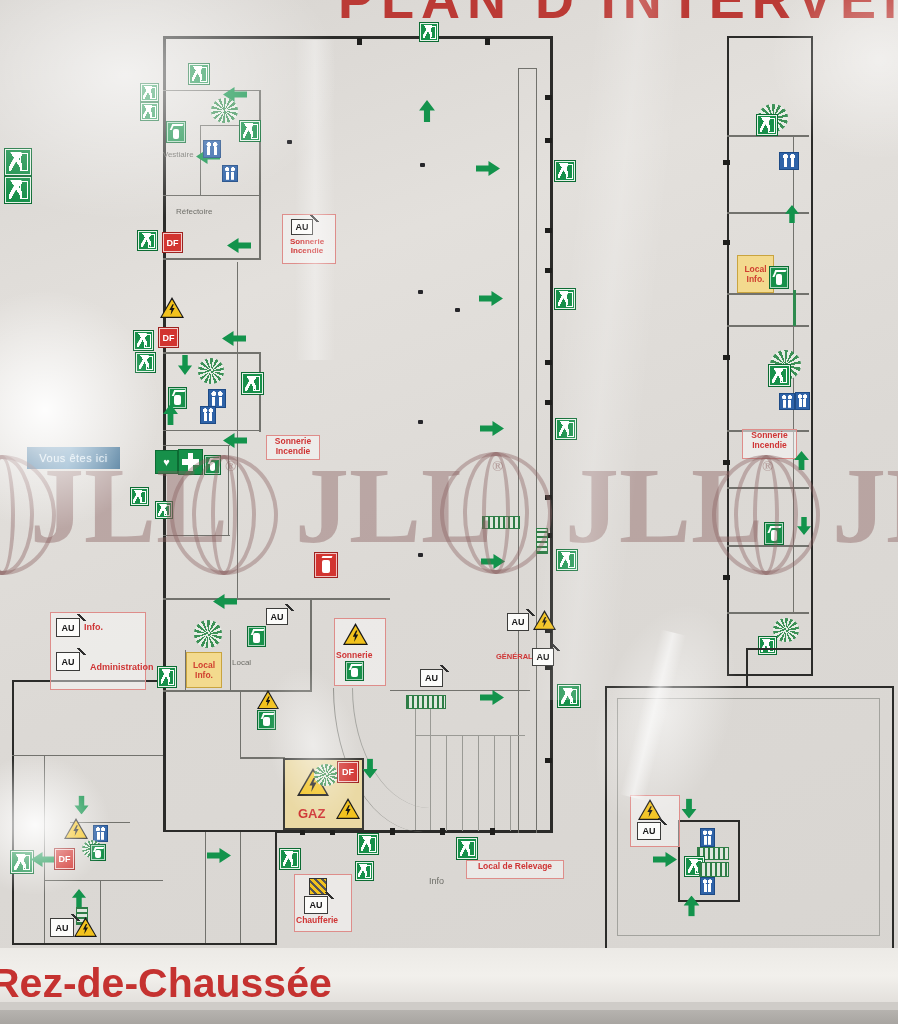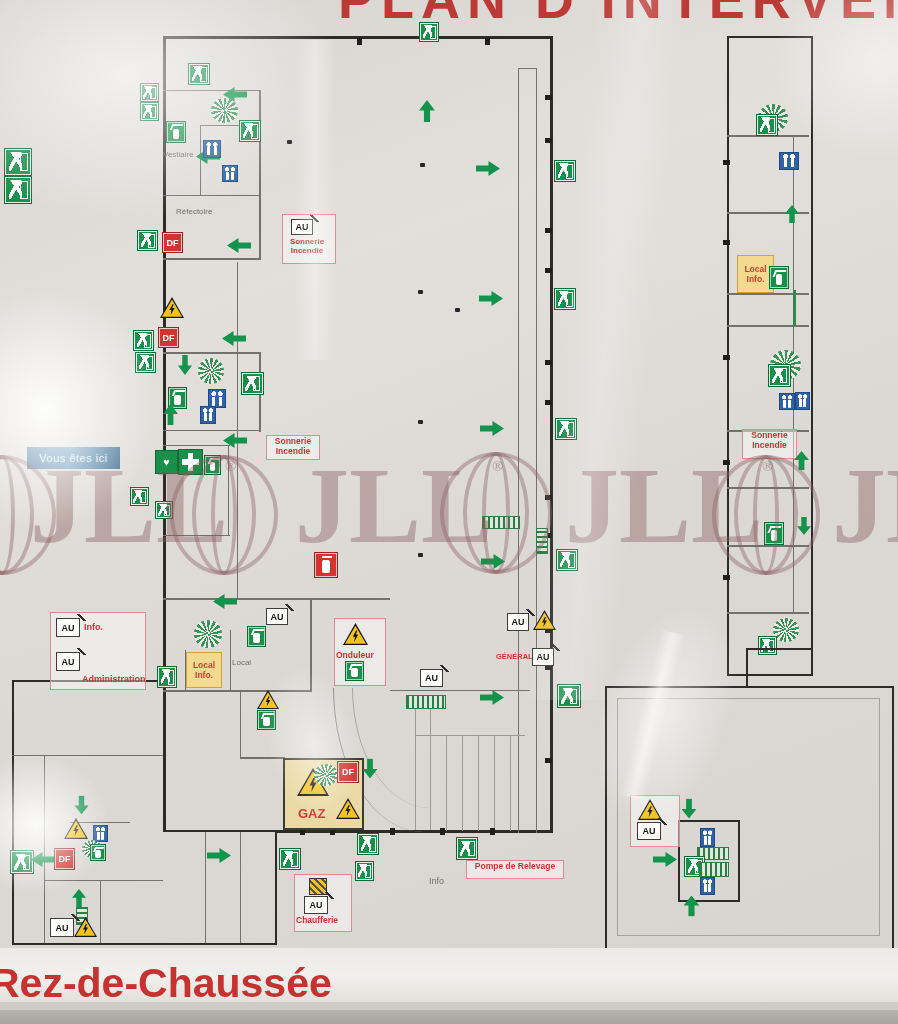--- a/index.html
+++ b/index.html
@@ -232,35 +232,35 @@
 
   <div class="fire" style="left:314px;top:552px;width:22px;height:24px;"></div>
 
   <div class="ar left" style="left:213px;top:593px;width:24px;height:17px;"></div>
   <div class="au" style="left:266px;top:608px;width:20px;height:15px;">AU</div>
   <div class="ext" style="left:247px;top:626px;width:17px;height:19px;"></div>
   <div class="rlabel" style="left:50px;top:612px;width:90px;height:74px;"></div>
   <div class="au" style="left:56px;top:618px;width:22px;height:17px;">AU</div>
   <div class="au" style="left:56px;top:652px;width:22px;height:17px;">AU</div>
   <div class="rtext" style="left:84px;top:622px;font-size:9px;">Info.</div>
-  <div class="rtext" style="left:82px;top:662px;font-size:9px;margin-top:12px;">Administration</div>
+  <div class="rtext" style="left:90px;top:662px;font-size:9px;">Administration</div>
   <div class="exit" style="left:157px;top:666px;width:18px;height:20px;"></div>
   <div class="fan" style="left:194px;top:620px;width:28px;height:28px;"></div>
   <div class="ylabel" style="left:186px;top:652px;width:32px;height:32px;">Local Info.</div>
   <div class="gtext" style="left:232px;top:658px;">Local</div>
   <div class="tri" style="left:257px;top:690px;width:22px;height:19px;">
       <i></i>
     </div>
   <div class="ext" style="left:257px;top:710px;width:17px;height:18px;"></div>
 
   <div class="rlabel" style="left:334px;top:618px;width:46px;height:64px;"></div>
   <div class="tri" style="left:343px;top:623px;width:25px;height:22px;">
       <i></i>
     </div>
-  <div class="rtext" style="left:336px;top:650px;font-size:8.5px;">Onduleur</div>
+  <div class="rtext" style="left:336px;top:650px;font-size:8.5px;">Sonnerie</div>
   <div class="ext" style="left:345px;top:661px;width:17px;height:18px;"></div>
 
   <div class="au" style="left:420px;top:669px;width:21px;height:16px;">AU</div>
   <div class="sth" style="left:406px;top:695px;width:38px;height:12px;"></div>
   <div class="ar" style="left:480px;top:689px;width:24px;height:17px;"></div>
 
   <div class="au" style="left:507px;top:613px;width:20px;height:16px;">AU</div>
   <div class="tri" style="left:533px;top:610px;width:23px;height:20px;">
       <i></i>
     </div>
@@ -278,21 +278,21 @@
   <div class="fan" style="left:314px;top:764px;width:24px;height:22px;"></div>
   <div class="df" style="left:337px;top:761px;width:20px;height:20px;">DF</div>
   <div class="ar down" style="left:360px;top:760px;width:20px;height:17px;"></div>
 
   <div class="exit" style="left:357px;top:833px;width:20px;height:20px;"></div>
   <div class="exit" style="left:279px;top:848px;width:20px;height:20px;"></div>
   <div class="ar" style="left:207px;top:847px;width:24px;height:17px;"></div>
   <div class="exit" style="left:355px;top:861px;width:17px;height:18px;"></div>
 
   <div class="exit" style="left:456px;top:837px;width:20px;height:21px;"></div>
-  <div class="rlabel" style="left:466px;top:860px;width:92px;height:15px;white-space:nowrap;">Pompe de Relevage</div>
+  <div class="rlabel" style="left:466px;top:860px;width:92px;height:15px;white-space:nowrap;">Local de Relevage</div>
   <div class="gtext" style="left:429px;top:876px;font-size:9px;">Info</div>
 
   <div class="rlabel" style="left:294px;top:874px;width:52px;height:54px;"></div>
   <div class="valve" style="left:309px;top:878px;width:16px;height:15px;"></div>
   <div class="au" style="left:304px;top:896px;width:22px;height:16px;">AU</div>
   <div class="rtext" style="left:296px;top:915px;font-size:8.5px;">Chaufferie</div>
 
   <div class="ar down" style="left:72px;top:797px;width:19px;height:16px;"></div>
   <div class="tri" style="left:64px;top:818px;width:24px;height:21px;">
       <i></i>

